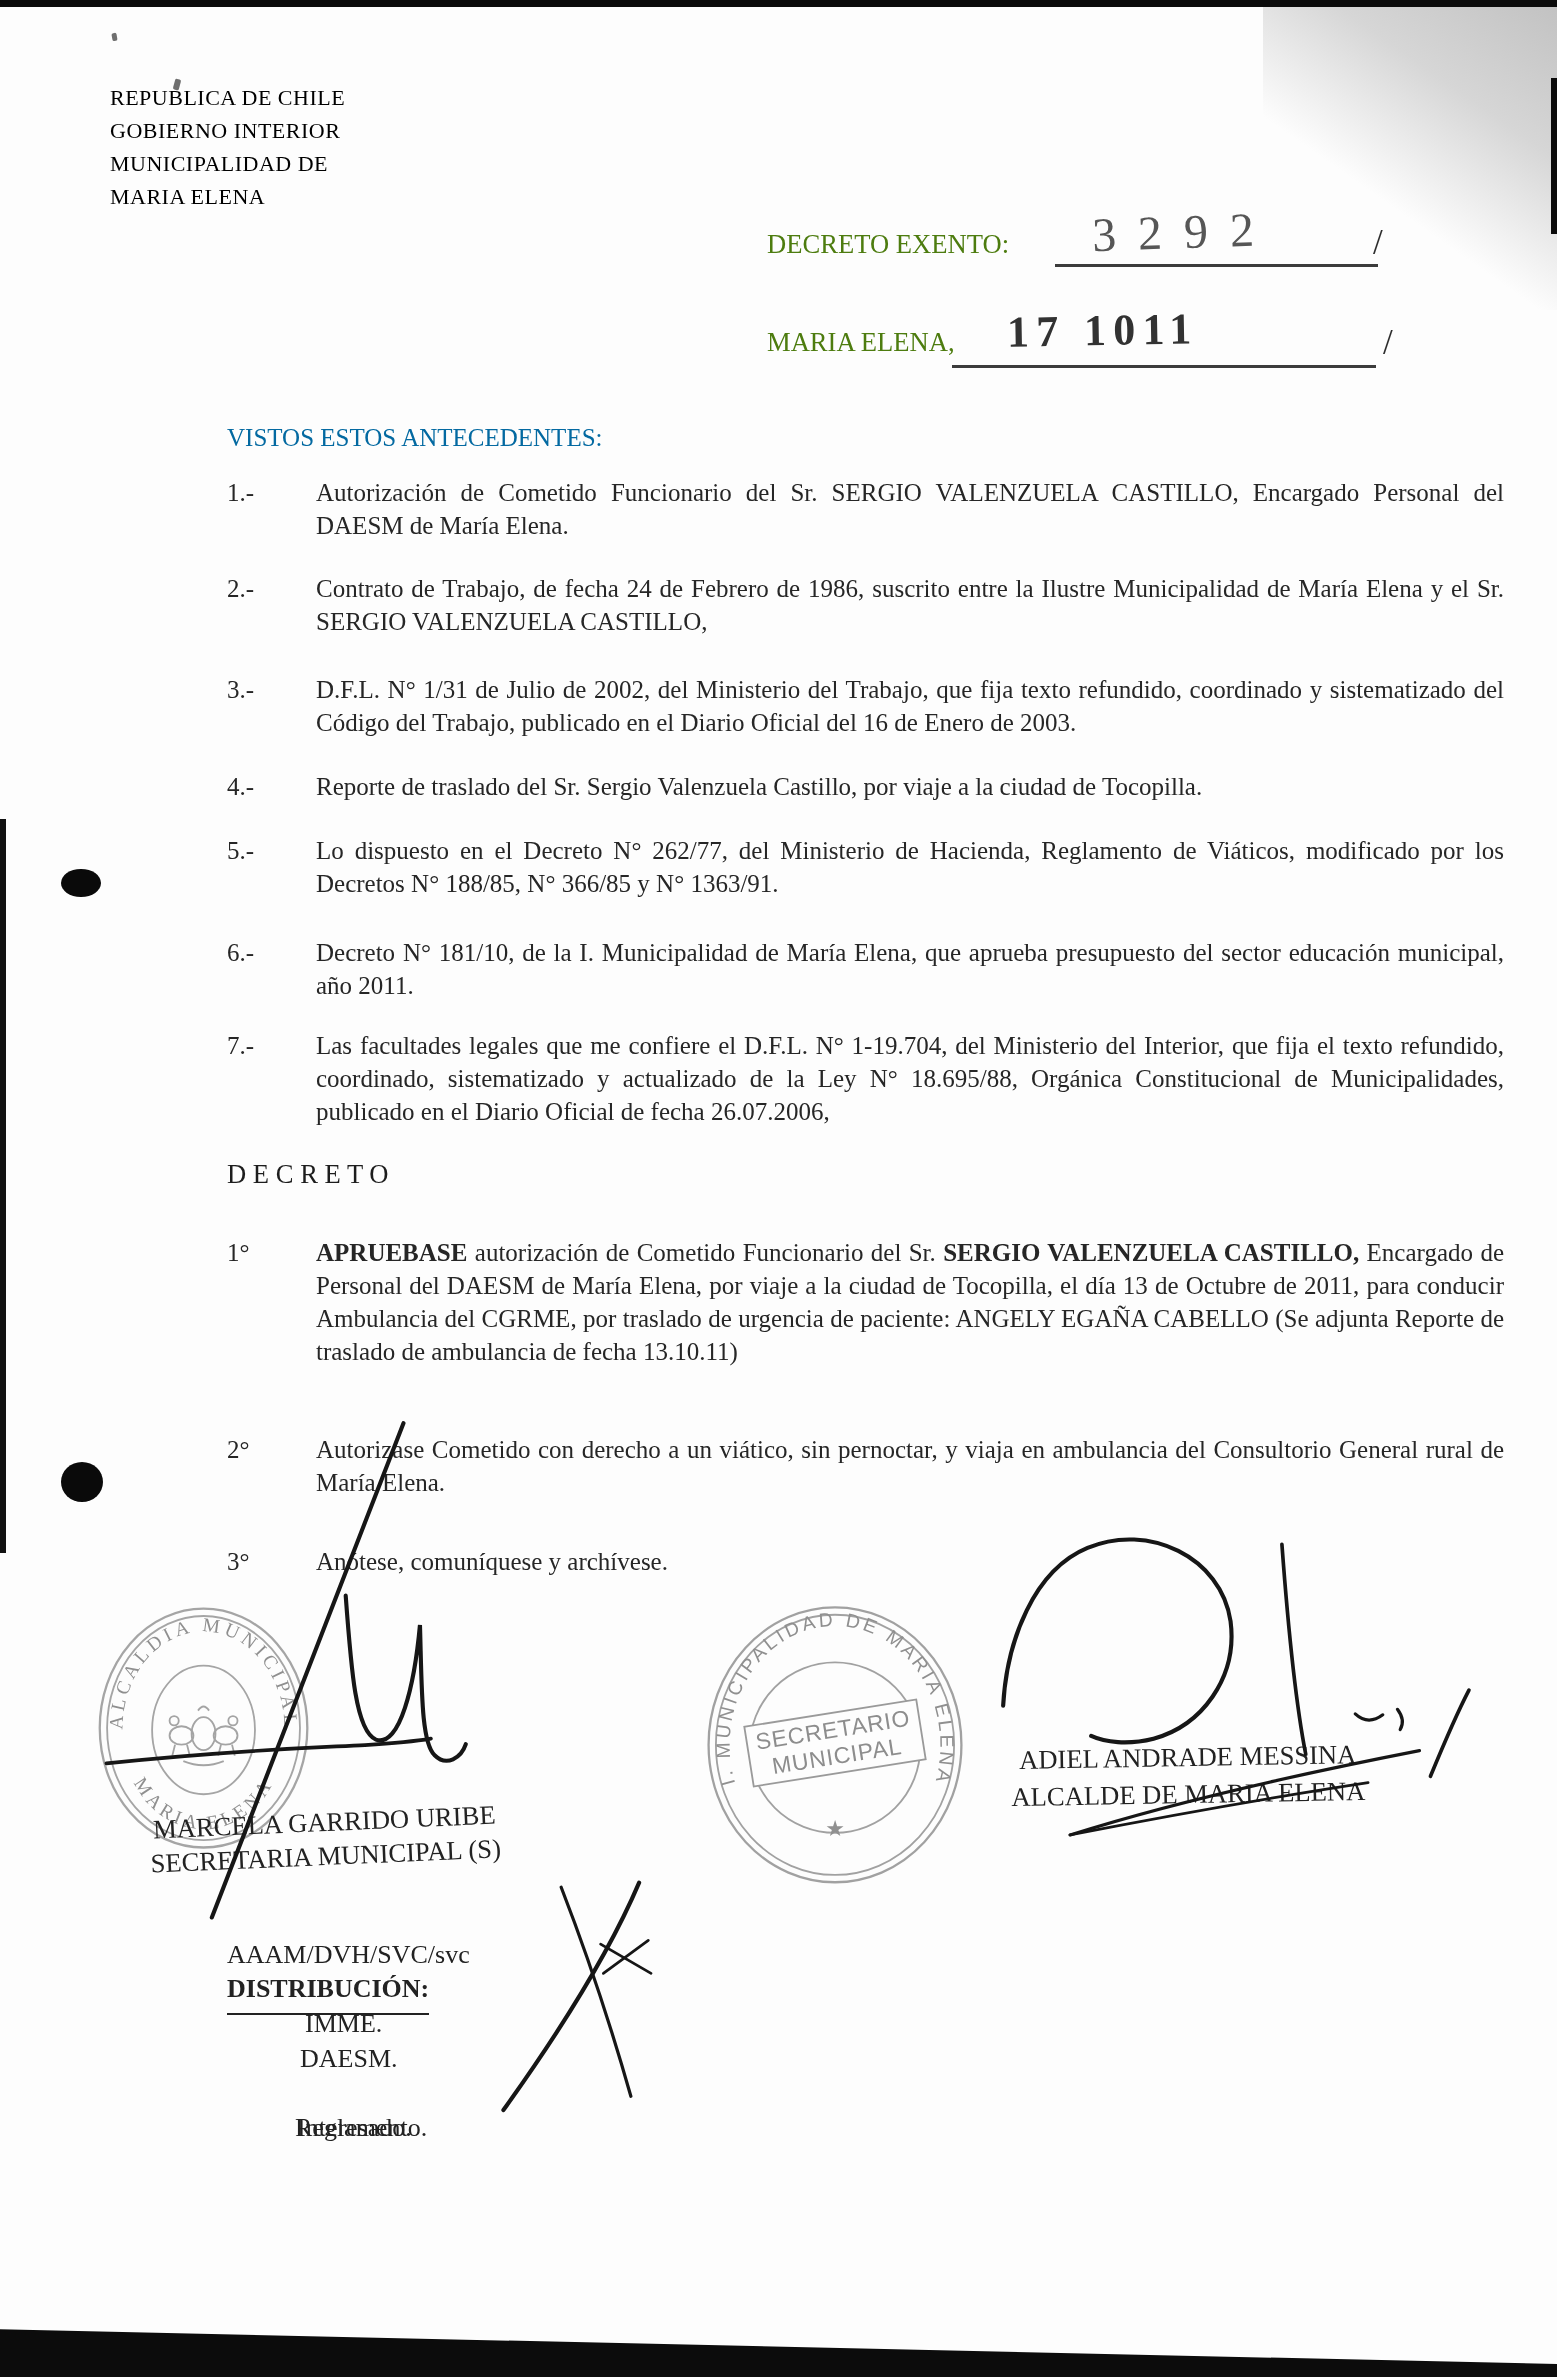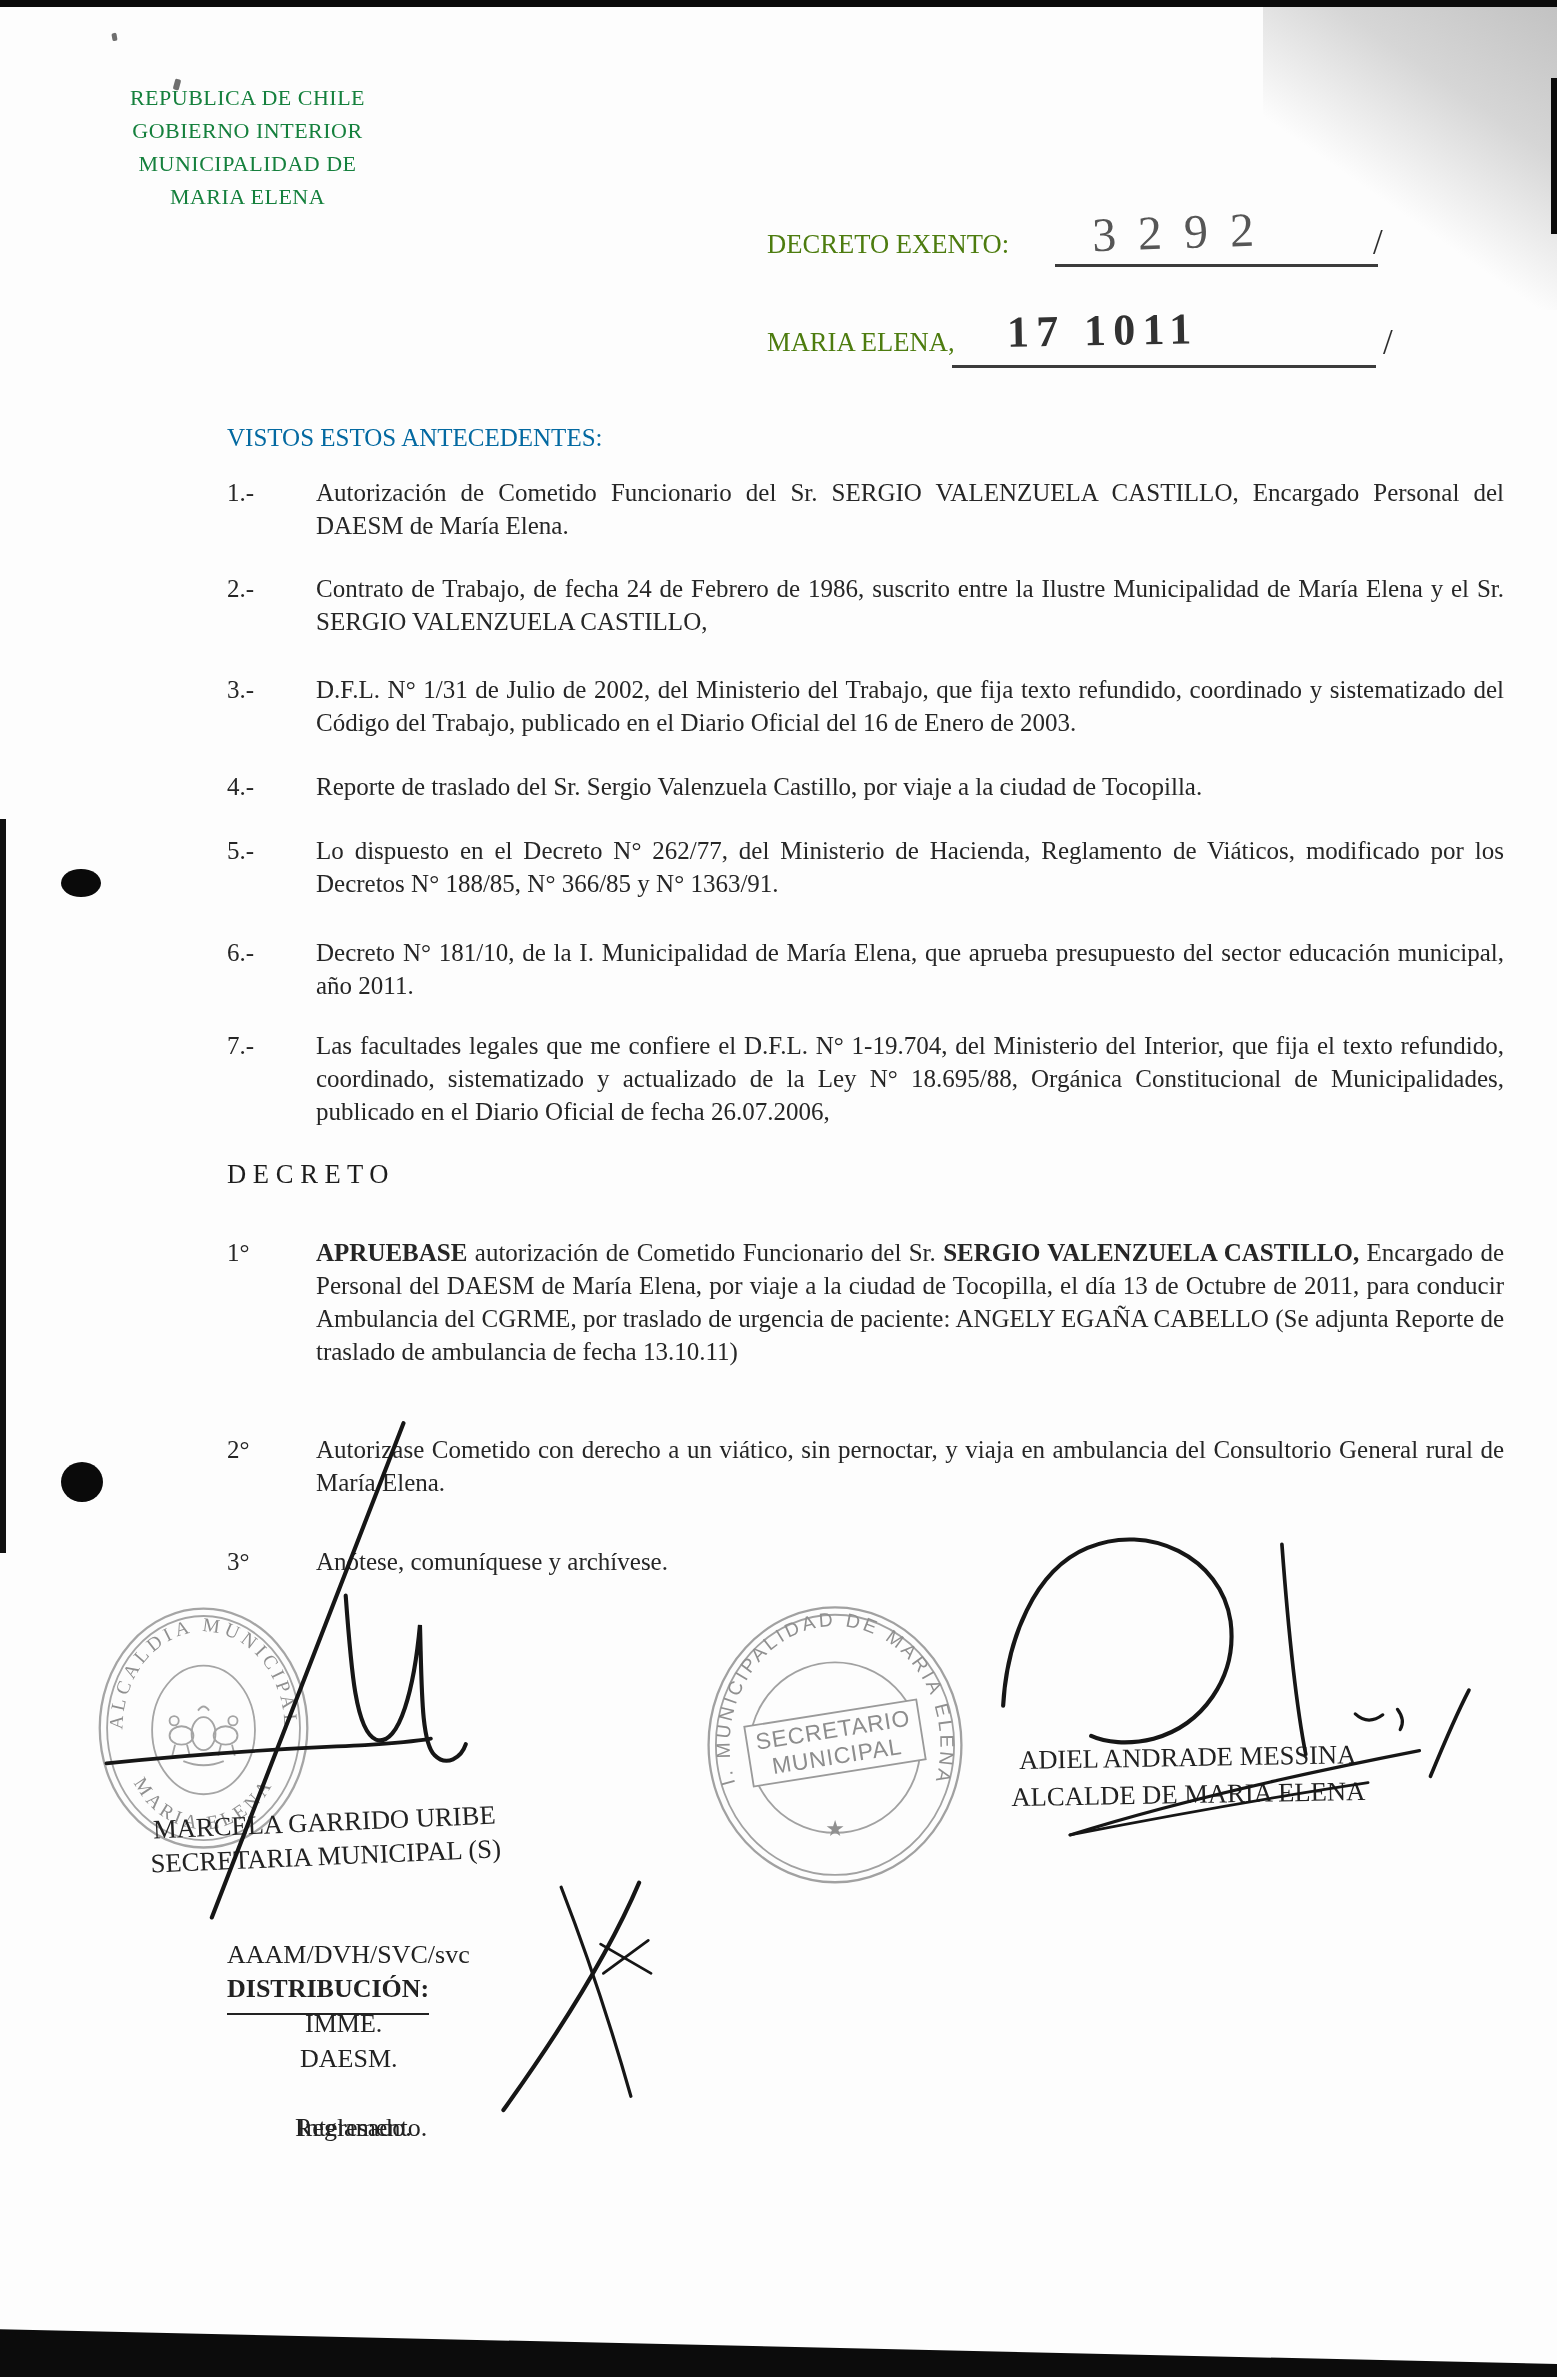--- a/index.html
+++ b/index.html
@@ -5,22 +5,22 @@
 <style>
   html,body{margin:0;padding:0;}
   body{background:#ffffff;}
   .page{
     position:relative; width:1557px; height:2377px; overflow:hidden;
     background:#fdfdfd; font-family:"Liberation Serif","DejaVu Serif",serif;
     color:#262626;
   }
   .abs{position:absolute;}
   
-  .letterhead{left:110px; top:81px; width:275px; text-align:center;
-    font-size:22px; line-height:33px; color:#15803d; letter-spacing:0.5px;}
+  .letterhead{left:110px; top:81px; width:275px; text-align:left;
+    font-size:22px; line-height:33px; color:#000000; letter-spacing:0.5px;}
   
   .lbl{font-size:26.6px; color:#4d7c0f;}
   .stamp-num{font-size:48px; letter-spacing:22px; color:#565656; transform:rotate(-2deg); font-weight:400;}
   .stamp-date{font-size:44px; letter-spacing:7.3px; color:#323232; font-weight:bold; transform:rotate(-1deg);}
   .uline{background:#3c3c3c; height:2.8px;}
   .slash{font-size:35px; color:#2c2c2c;}
   
   .title{left:227px; font-size:25px; color:#0369a1;}
   .row{position:absolute; left:227px; width:1277px; display:flex; font-size:25px; line-height:33px;}
   .row .num{flex:0 0 89px; width:89px;}

